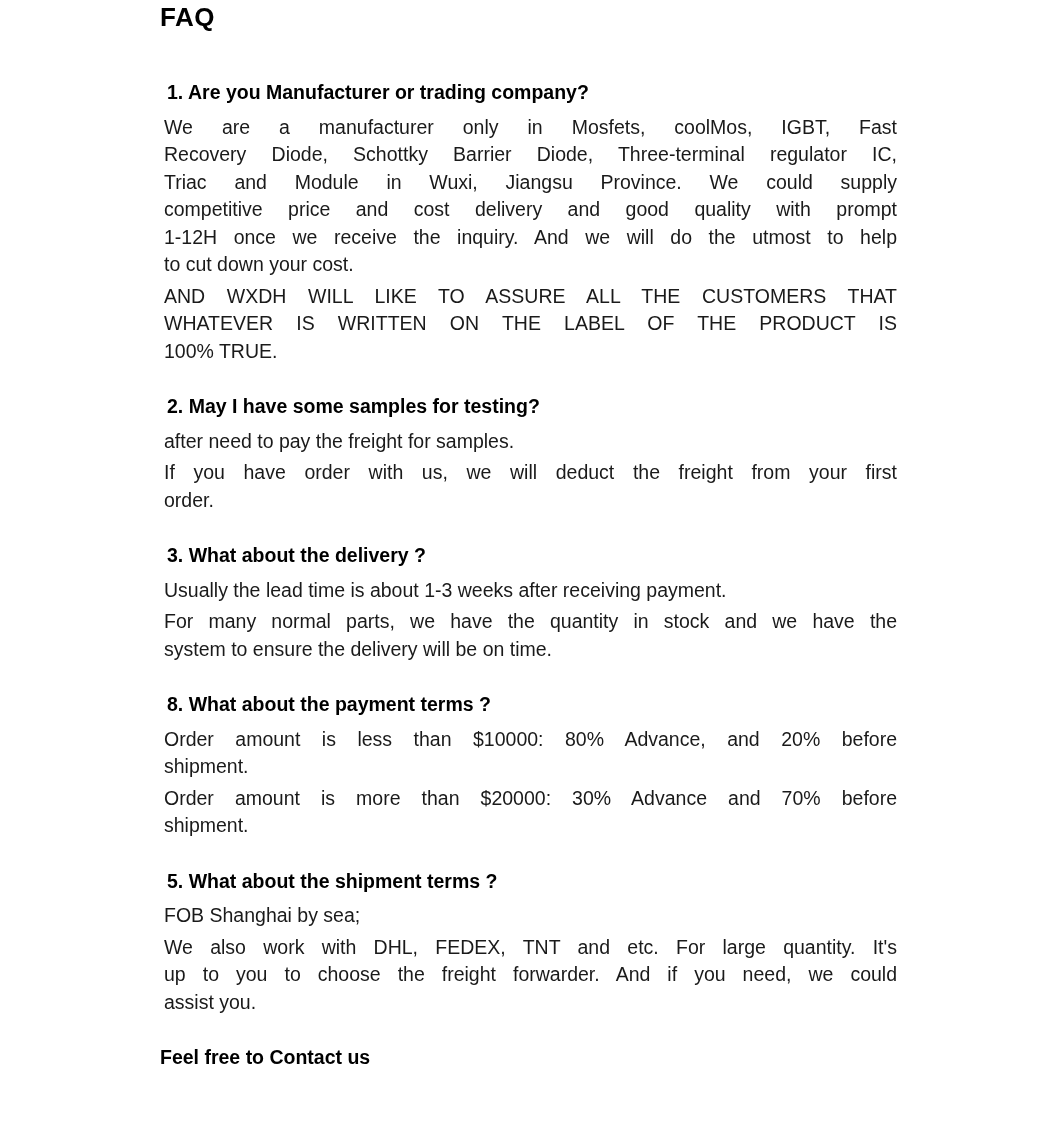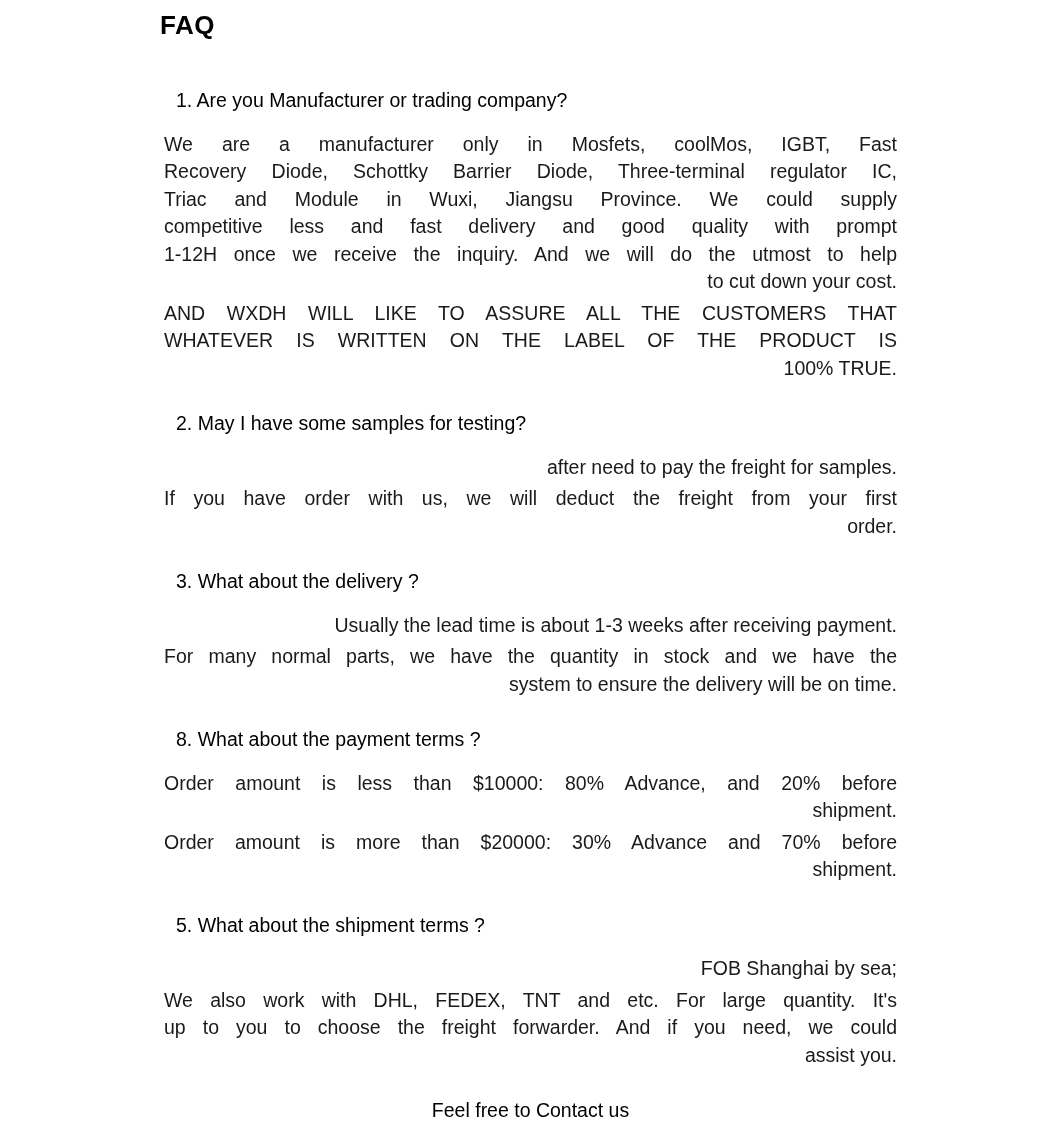--- a/index.html
+++ b/index.html
@@ -11,79 +11,78 @@
     width: 1060px;
     height: 1145px;
     overflow: hidden;
     font-family: "Liberation Sans", sans-serif;
     color: #1a1a1a;
     position: relative;
   }
   .doc {
     position: absolute;
     left: 160px;
-    top: 10px;
+    top: 2px;
     width: 741px;
   }
   .doc-title {
     font-size: 26px;
     font-weight: bold;
     color: #000000;
     line-height: 31px;
     margin: 0 0 46px 0;
     letter-spacing: 0.5px;
   }
   .faq-section {
     margin-top: 28px;
   }
   .faq-section:first-of-type {
     margin-top: 0;
   }
   .question {
     font-size: 19.5px;
-    font-weight: normal;
+    font-weight: bold;
     color: #000000;
     line-height: 27.5px;
-    margin: 16px;
+    margin: 7px;
   }
   .para {
     margin: 4px;
   }
   .line {
     font-size: 19.5px;
     line-height: 27.5px;
     white-space: normal;
-    text-align: right;
+    text-align: left;
   }
   .line.just {
     text-align: justify;
     text-align-last: justify;
   }
   .doc-footer {
     font-size: 19.5px;
-    font-weight: normal;
+    font-weight: bold;
     color: #000000;
     line-height: 27.5px;
     margin-top: 28px;
-    text-align: center;
   }
 </style>
 </head>
 <body>
 
 <main class="doc">
   <h1 class="doc-title">FAQ</h1>
   <div id="sections">
       <section class="faq-section">
         <h2 class="question">1. Are you Manufacturer or trading company?</h2>
         <div class="para">
           <div class="line just">We are a manufacturer only in Mosfets, coolMos, IGBT, Fast</div>
           <div class="line just">Recovery Diode, Schottky Barrier Diode, Three-terminal regulator IC,</div>
           <div class="line just">Triac and Module in Wuxi, Jiangsu Province. We could supply</div>
-          <div class="line just">competitive less and fast delivery and good quality with prompt</div>
+          <div class="line just">competitive price and cost delivery and good quality with prompt</div>
           <div class="line just">1-12H once we receive the inquiry. And we will do the utmost to help</div>
           <div class="line">to cut down your cost.</div>
         </div>
         <div class="para">
           <div class="line just">AND WXDH WILL LIKE TO ASSURE ALL THE CUSTOMERS THAT</div>
           <div class="line just">WHATEVER IS WRITTEN ON THE LABEL OF THE PRODUCT IS</div>
           <div class="line">100% TRUE.</div>
         </div>
       </section>
       <section class="faq-section">

